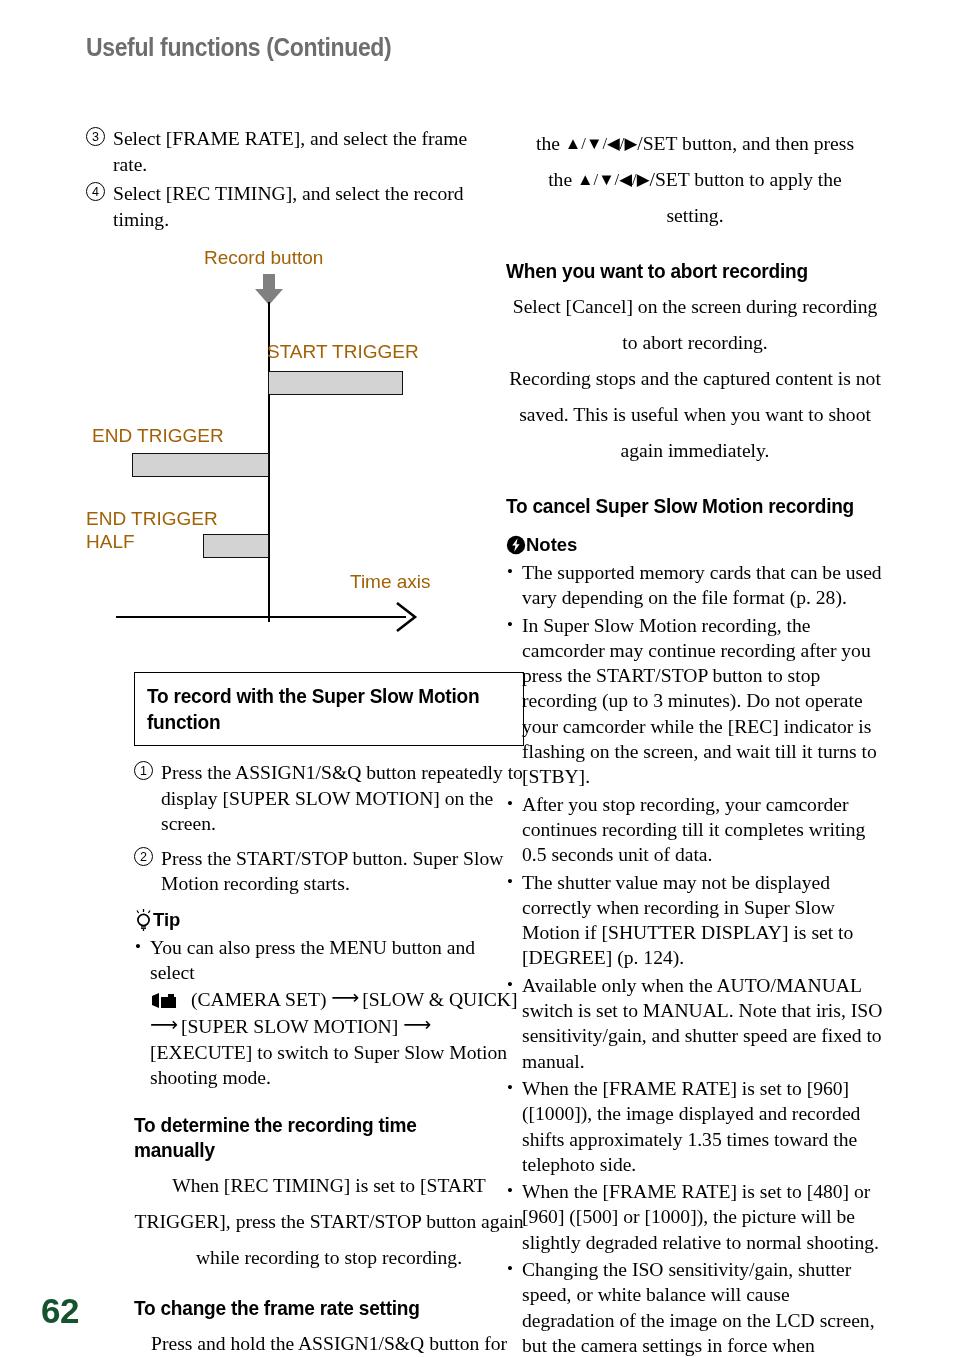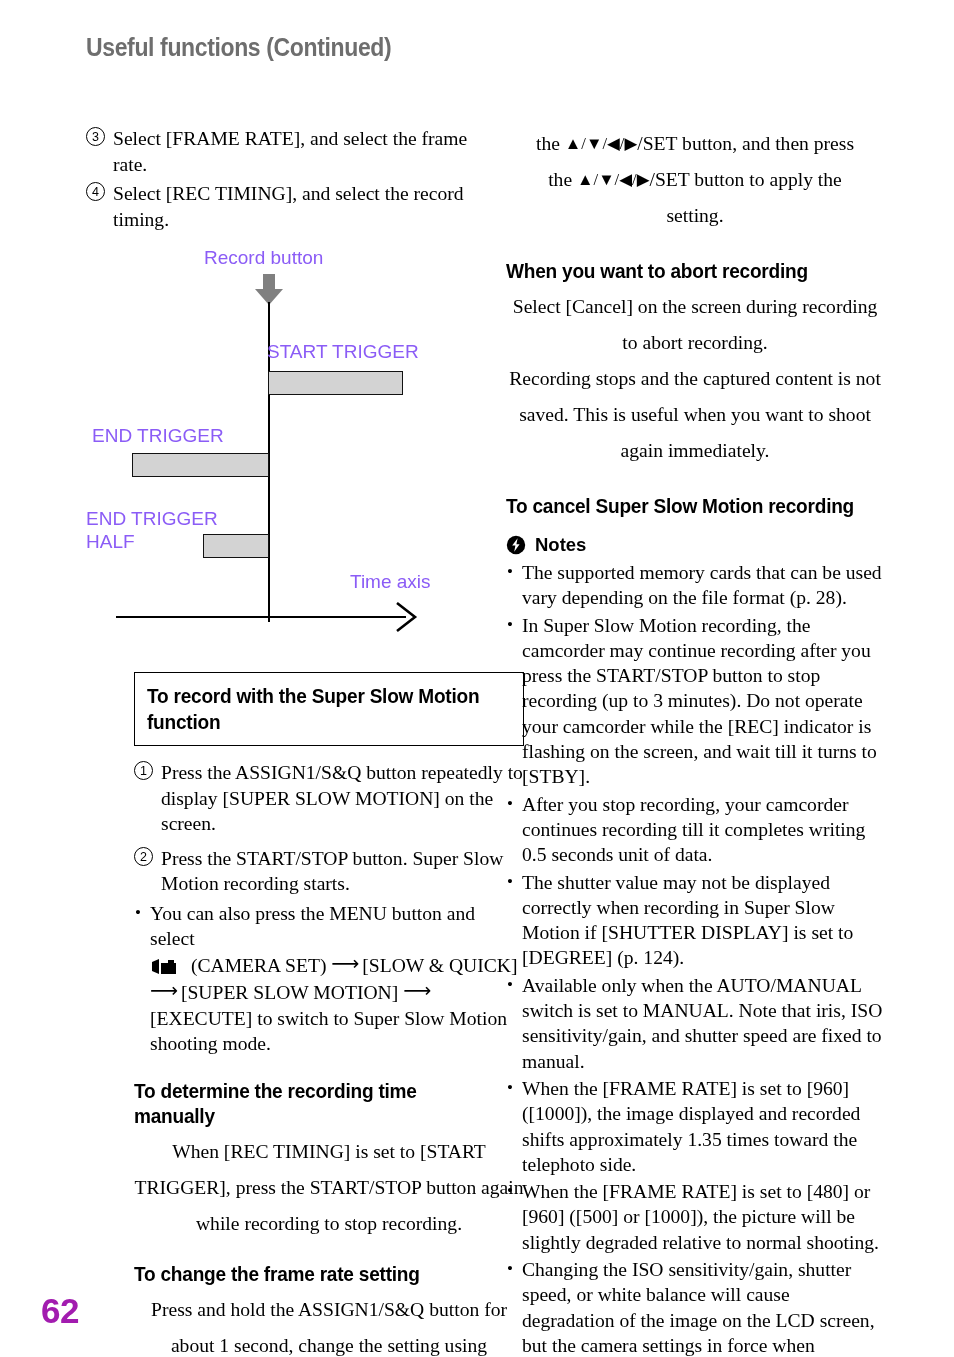--- a/index.html
+++ b/index.html
@@ -94,21 +94,20 @@
     line-height: 26px;
     letter-spacing: -0.25px;
     transform: scaleX(0.93);
     transform-origin: left center;
   }
 
   
   .callout-head {
     display: flex;
     align-items: center;
-    gap: 9px;
     font-family: "Liberation Sans", sans-serif;
     font-weight: bold;
     font-size: 18.5px;
     margin: 12px 0 4px 0;
   }
   .bullets { margin: 0; padding: 0; list-style: none; }
   .bullets li {
     position: relative;
     padding-left: 16px;
     font-size: 19.6px;
@@ -136,21 +135,21 @@
     top: 240px;
     width: 400px;
     height: 405px;
   }
   .dg-label {
     position: absolute;
     font-family: "Liberation Sans", sans-serif;
     font-size: 19px;
     line-height: 23px;
     white-space: pre;
-    color: #8b5cf6;
+    color: #a16207;
   }
   .dg-bar {
     position: absolute;
     background: #d3d3d3;
     border: 1.6px solid #121212;
     box-sizing: border-box;
   }
   .dg-vline {
     position: absolute;
     background: #000;
@@ -164,21 +163,21 @@
 
   
   .page-number {
     position: absolute;
     left: 41px;
     top: 1291px;
     font-family: "Liberation Sans", sans-serif;
     font-weight: bold;
     font-size: 35px;
     letter-spacing: -0.5px;
-    color: #a21caf;
+    color: #14532d;
   }
 
   .tri { font-size: 0.85em; vertical-align: 1px; }
 </style>
 </head>
 <body>
 
 <div class="page-title">Useful functions (Continued)</div>
 
 <div class="col col-left">
@@ -232,20 +231,32 @@
   <div class="step" style="margin-bottom:9px;">
     <span class="num">1</span>
     <span>Press the ASSIGN1/S&amp;Q button repeatedly to display [SUPER SLOW MOTION] on the screen.</span>
   </div>
 
   <div class="step">
     <span class="num">2</span>
     <span>Press the START/STOP button. Super Slow Motion recording starts.</span>
   </div>
 
+  <div class="callout-head">
+    <svg class="ic-bulb" viewBox="0 0 19 22">
+      <line x1="3" y1="1.5" x2="4.6" y2="4" stroke="#000" stroke-width="1.3"></line>
+      <line x1="9.5" y1="0" x2="9.5" y2="3" stroke="#000" stroke-width="1.3"></line>
+      <line x1="16" y1="1.5" x2="14.4" y2="4" stroke="#000" stroke-width="1.3"></line>
+      <circle cx="9.5" cy="11" r="5.6" fill="none" stroke="#000" stroke-width="1.7"></circle>
+      <rect x="7" y="16.2" width="5" height="1.5" fill="#000"></rect>
+      <rect x="7" y="18.4" width="5" height="1.5" fill="#000"></rect>
+      <path d="M9.5 20 L9.5 22" stroke="#000" stroke-width="1.3"></path>
+    </svg>
+    <span>Tip</span>
+  </div>
 
   <ul class="bullets">
     <li>
       <span>You can also press the MENU button and select</span>
       <br>
       <svg class="ic-cam" viewBox="0 0 30 17">
         <polygon points="0,4 7,1 7,16 0,13" fill="#000"></polygon>
         <path d="M9 5 h7 v-3 h6 v3 h2 v11 h-15 z" fill="#000"></path>
       </svg>
       <span>(CAMERA SET)</span>

